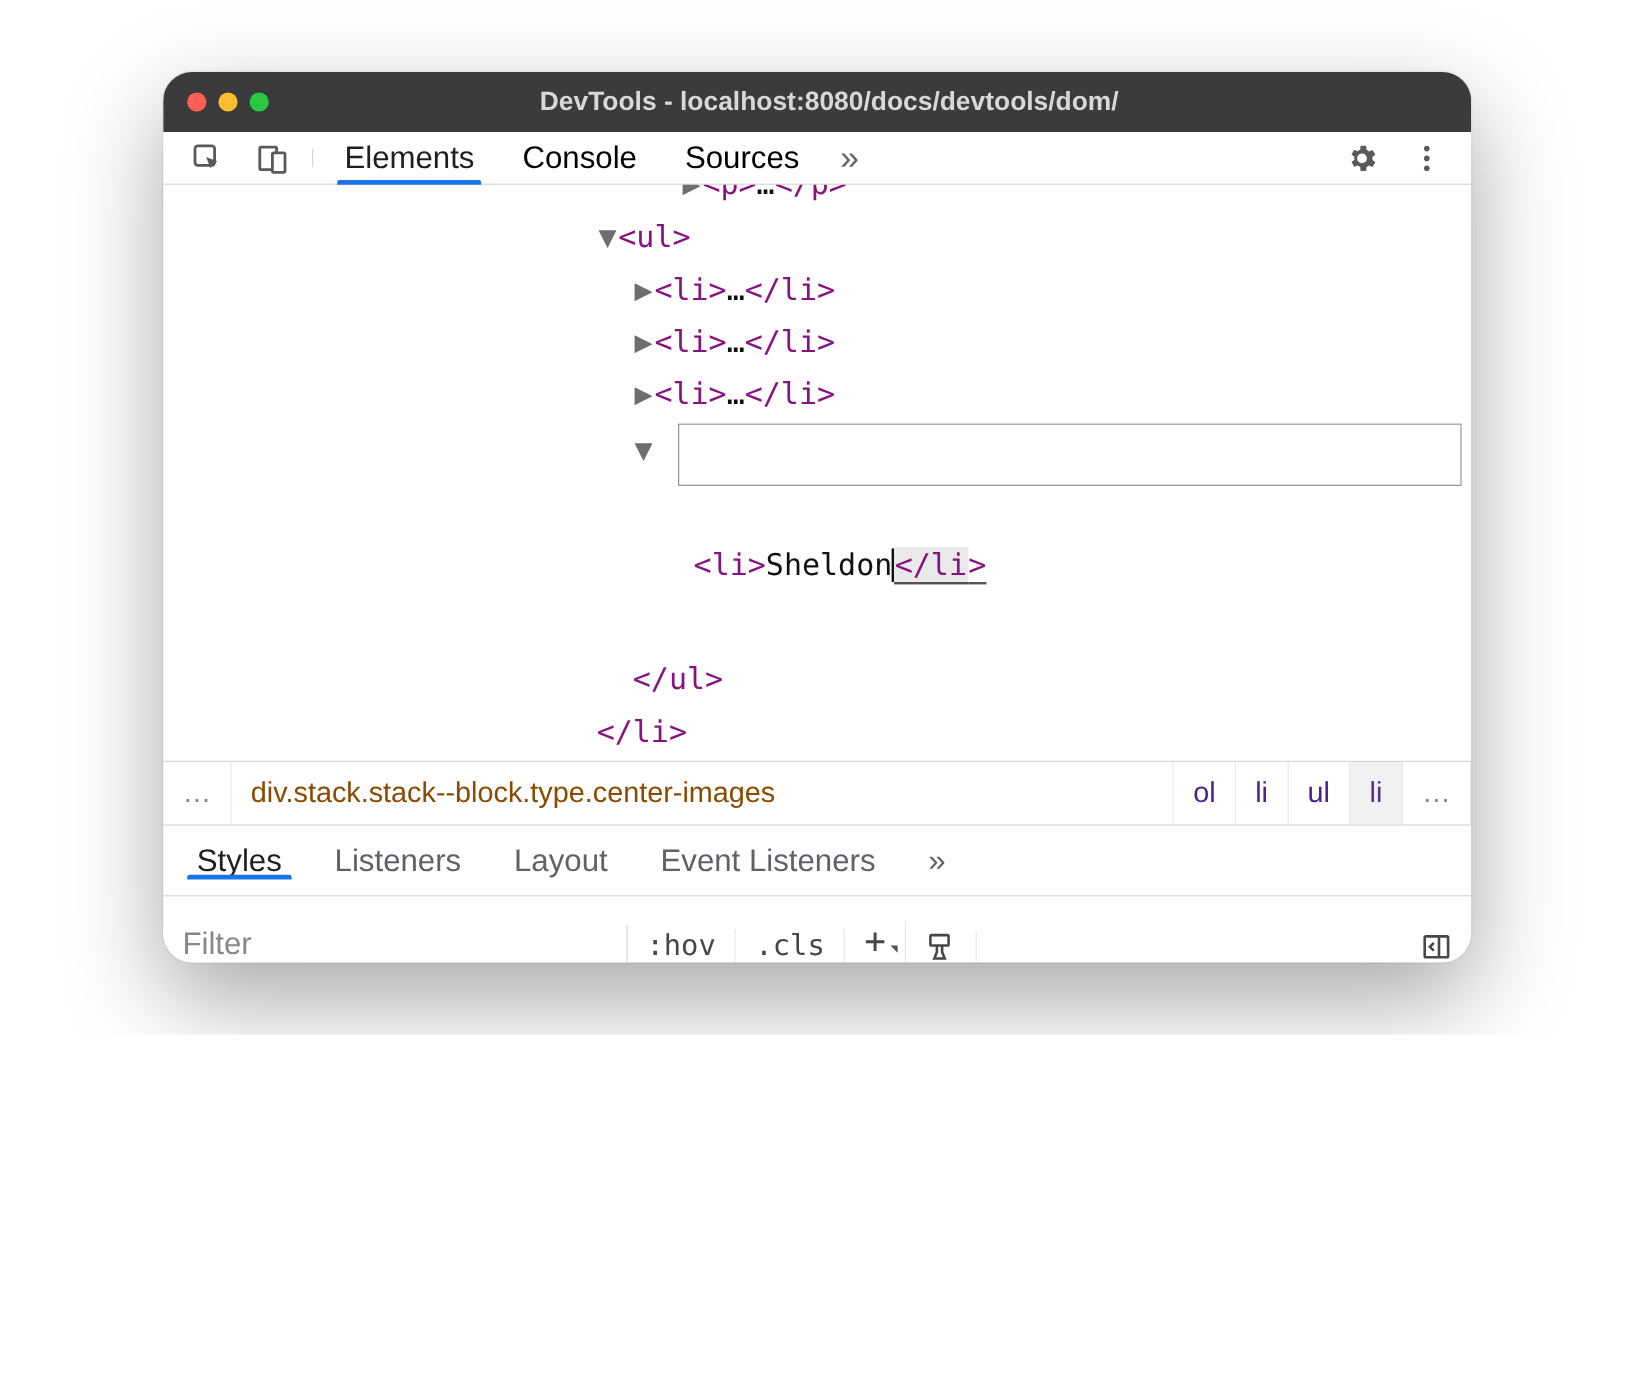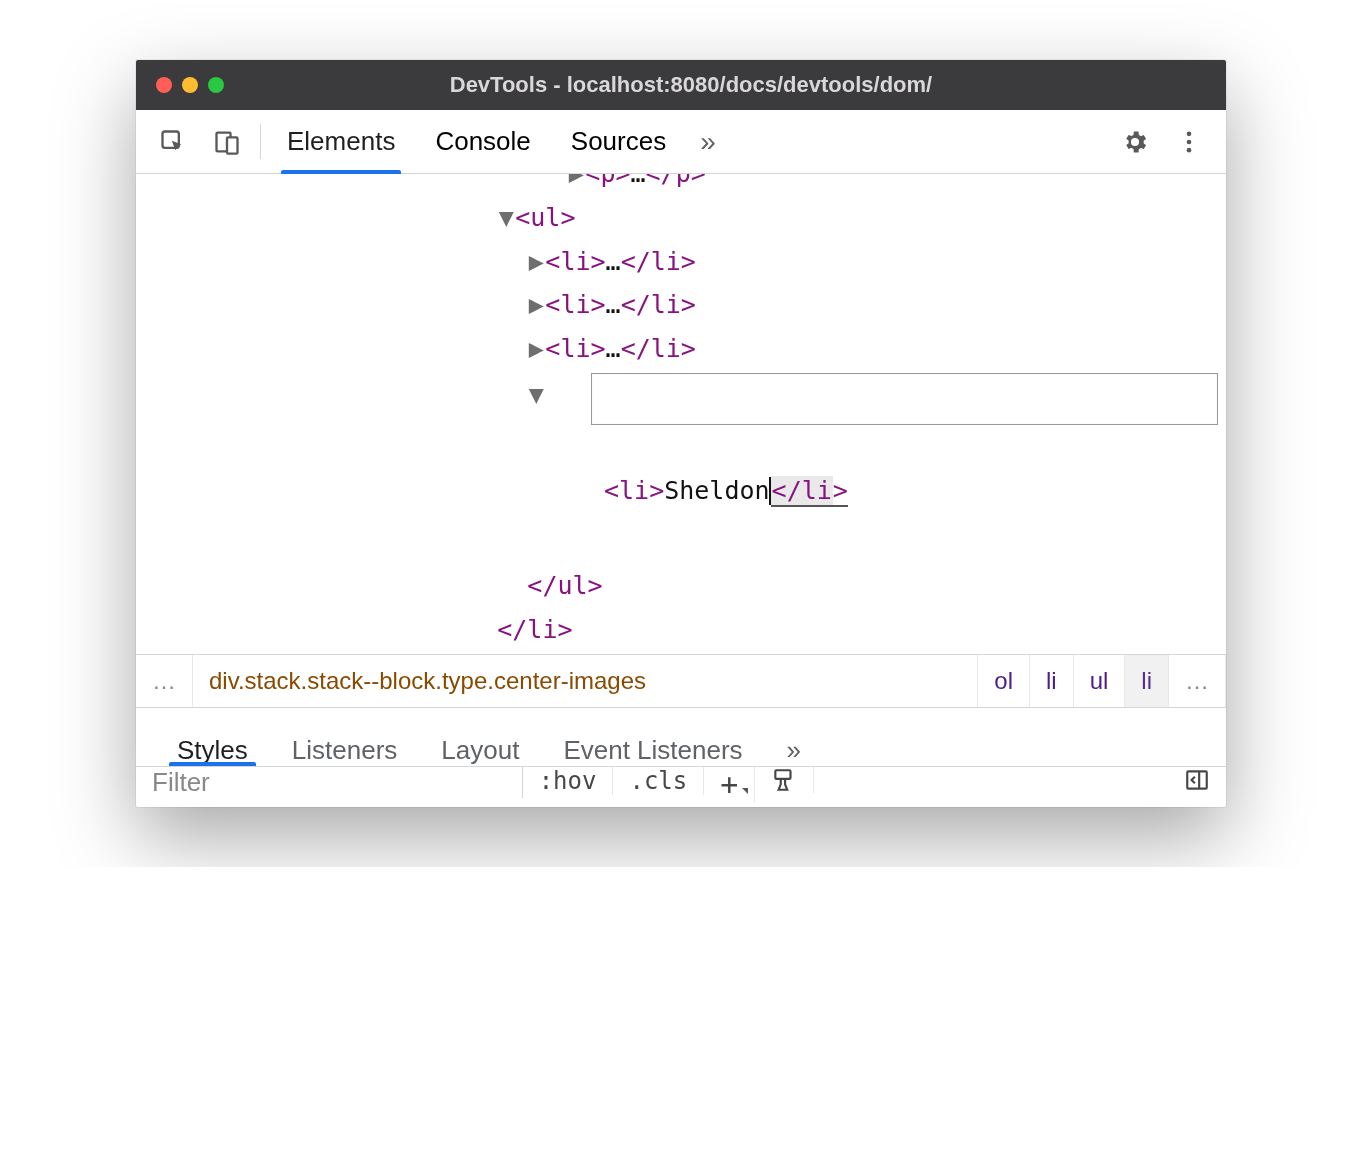--- a/index.html
+++ b/index.html
@@ -7,41 +7,41 @@
   background: #fff;
   font-family: -apple-system, BlinkMacSystemFont, "Segoe UI", Helvetica, Arial, sans-serif;
   display: flex;
   align-items: flex-start;
   justify-content: center;
   padding: 60px 40px;
 }
 .window {
   width: 1090px;
   background: #fff;
-  border-radius: 2px;
+  border-radius: 24px;
   box-shadow: 0 30px 80px rgba(0,0,0,0.35), 0 0 0 1px rgba(0,0,0,0.05);
   overflow: hidden;
 }
 .titlebar {
   background: #3b3a3d;
   height: 50px;
   display: flex;
   align-items: center;
   padding: 0 20px;
   gap: 12px;
 }
 .traffic { display: flex; gap: 10px; }
 .dot { width: 16px; height: 16px; border-radius: 50%; }
 .dot.red { background: #ff5f57; }
 .dot.yellow { background: #febc2e; }
 .dot.green { background: #28c840; }
 .title { flex: 1; text-align: center; color: #d9d7d9; font-size: 22px; font-weight: 600; padding-right: 60px; }
 
 .toolbar {
-  height: 64px;
+  height: 44px;
   border-bottom: 1px solid #d6d6d6;
   display: flex;
   align-items: stretch;
   padding: 0 10px;
 }
 .tool-btn { width: 54px; display:flex; align-items:center; justify-content:center; color:#595959; }
 .tool-btn svg { width: 28px; height: 28px; }
 .vdiv { width: 1px; background: #d6d6d6; margin: 14px 6px; }
 .tabs { display: flex; align-items: stretch; }
 .tab {
@@ -83,21 +83,21 @@
   margin-top: -26px;
 }
 
 .edit-row {
   position: relative;
   margin: 2px 0 2px 0;
 }
 .edit-box {
   position: absolute;
   top: 0;
-  left: 455px;
+  left: 429px;
   right: 8px;
   height: 52px;
   border: 1px solid #999;
   background: #fff;
   box-shadow: inset 0 0 1px rgba(0,0,0,0.15);
 }
 .edit-content {
   position: relative;
   padding: 8px 12px;
   font-family: Menlo, Consolas, monospace;
@@ -138,46 +138,45 @@
   border-right: 1px solid #e8e8e8;
   cursor: pointer;
 }
 .crumb.gray { color: #888; }
 .crumb.sel1 { color: #4e1d86; }
 .crumb.selected { background: #f1f1f1; color: #5a2d8f; font-weight: 500; }
 
 .styles-tabs {
   height: 58px;
   display:flex;
-  align-items:flex-end;
+  align-items:center;
   padding: 0 6px;
-  margin-left: 13px;
 }
 .stab {
   padding: 0 22px;
   display:flex;
   align-items:center;
   font-size: 26px;
   color: #5f6367;
   cursor:pointer;
   position: relative;
 }
 .stab.active { color: #1f1f1f; font-weight: 500; }
 .stab.active::after {
   content:"";
   position:absolute;
   left:14px; right:14px; bottom:0;
   height:4px; background:#1a73e8; border-radius:2px 2px 0 0;
 }
 
 .filterbar {
-  height: 41px;
+  height: 56px;
   border-top: 1px solid #d6d6d6;
   display:flex;
-  align-items:flex-start;
+  align-items:flex-end;
 }
 .filter-input {
   flex:1;
   max-width: 560px;
   border:none;
   border-right: 1px solid #d6d6d6;
   font-size: 26px;
   padding: 0 16px;
   color: #333;
   outline:none;

